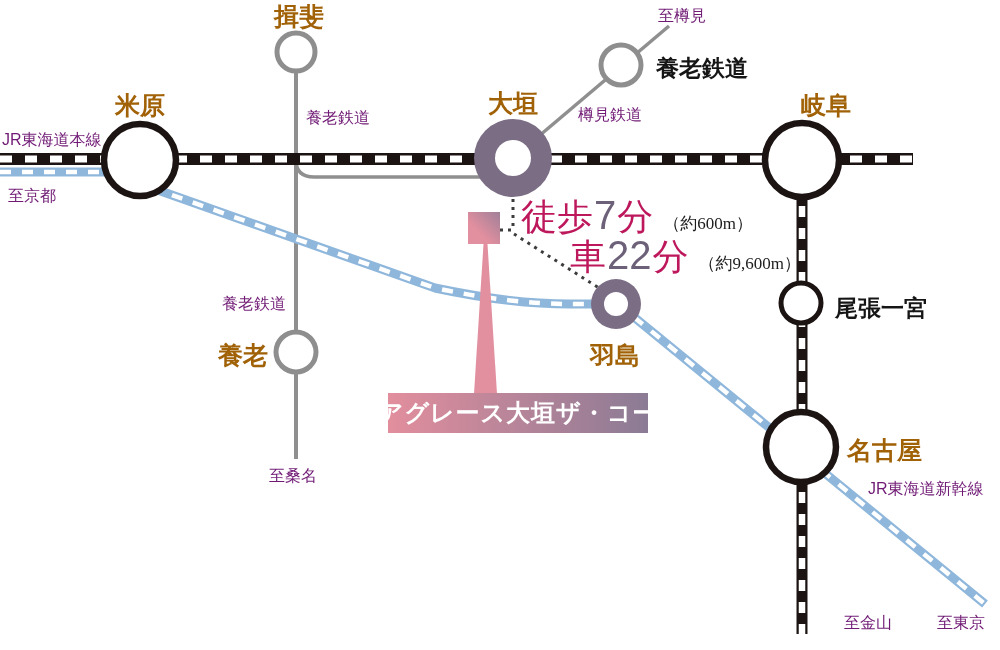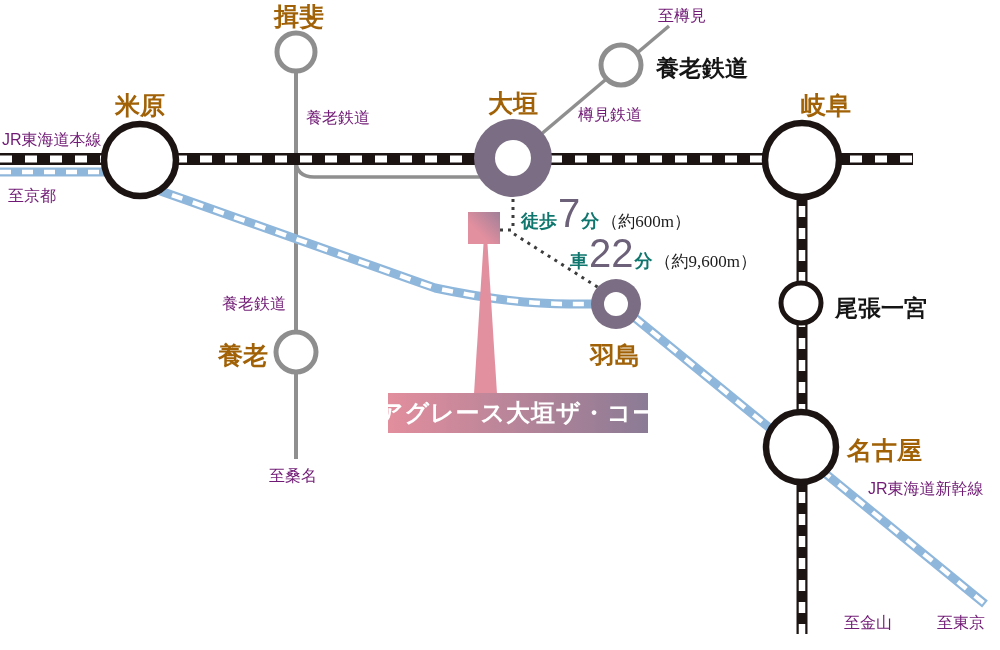--- a/index.html
+++ b/index.html
@@ -24,23 +24,23 @@
   .stn-hole{fill:#fff;}
   .pointer-shape{fill:var(--pink);}
 
   
   .station{position:absolute;z-index:6;font-weight:bold;font-size:25px;color:#a16207;
            white-space:nowrap;letter-spacing:0px;}
   .station-sm{position:absolute;z-index:6;font-weight:bold;font-size:23px;color:#151515;white-space:nowrap;}
   .serif-label{position:absolute;z-index:6;font-family:Liberation Sans, sans-serif;
                font-size:16px;color:#701a75;white-space:nowrap;}
   .access-row{position:absolute;z-index:6;display:flex;align-items:baseline;white-space:nowrap;}
-  .access-mode,.access-unit{font-weight:bold;font-size:18px;color:#0f766e;}
+  .access-mode,.access-unit{font-weight:normal;font-size:36px;color:#be185d;}
   .access-min{font-size:40px;color:var(--purple-num);margin:0 1px;line-height:1;}
-  .access-dist{font-family:"Liberation Serif","DejaVu Serif",serif;font-size:17px;color:#1d1d1d;margin-left:2px;}
+  .access-dist{font-family:"Liberation Serif","DejaVu Serif",serif;font-size:17px;color:#1d1d1d;margin-left:10px;}
 
   .site-square{position:absolute;left:468px;top:212px;width:32px;height:32px;z-index:5;
                background:linear-gradient(45deg,var(--pink) 35%,var(--banner-end) 120%);}
   .site-banner{position:absolute;left:388px;top:393px;width:260px;height:40px;z-index:5;
                background:linear-gradient(to right,var(--banner-start),var(--banner-end));
                display:flex;align-items:center;justify-content:center;}
   .site-banner span{color:#fff;font-weight:bold;font-size:24px;letter-spacing:1px;white-space:nowrap;}
 </style>
 </head>
 <body>

